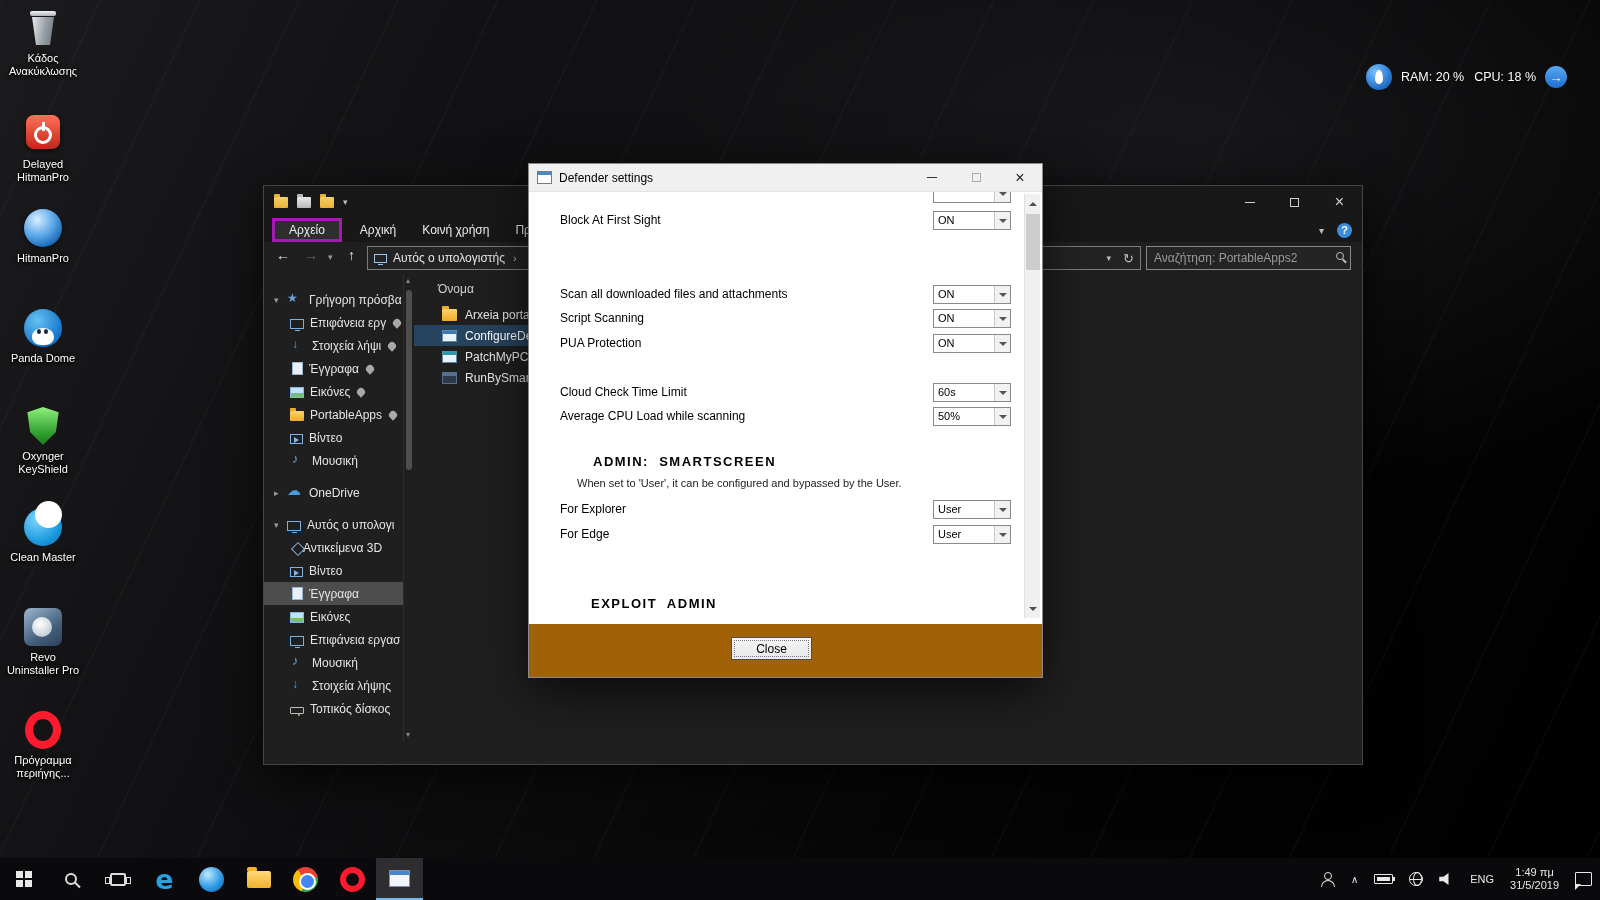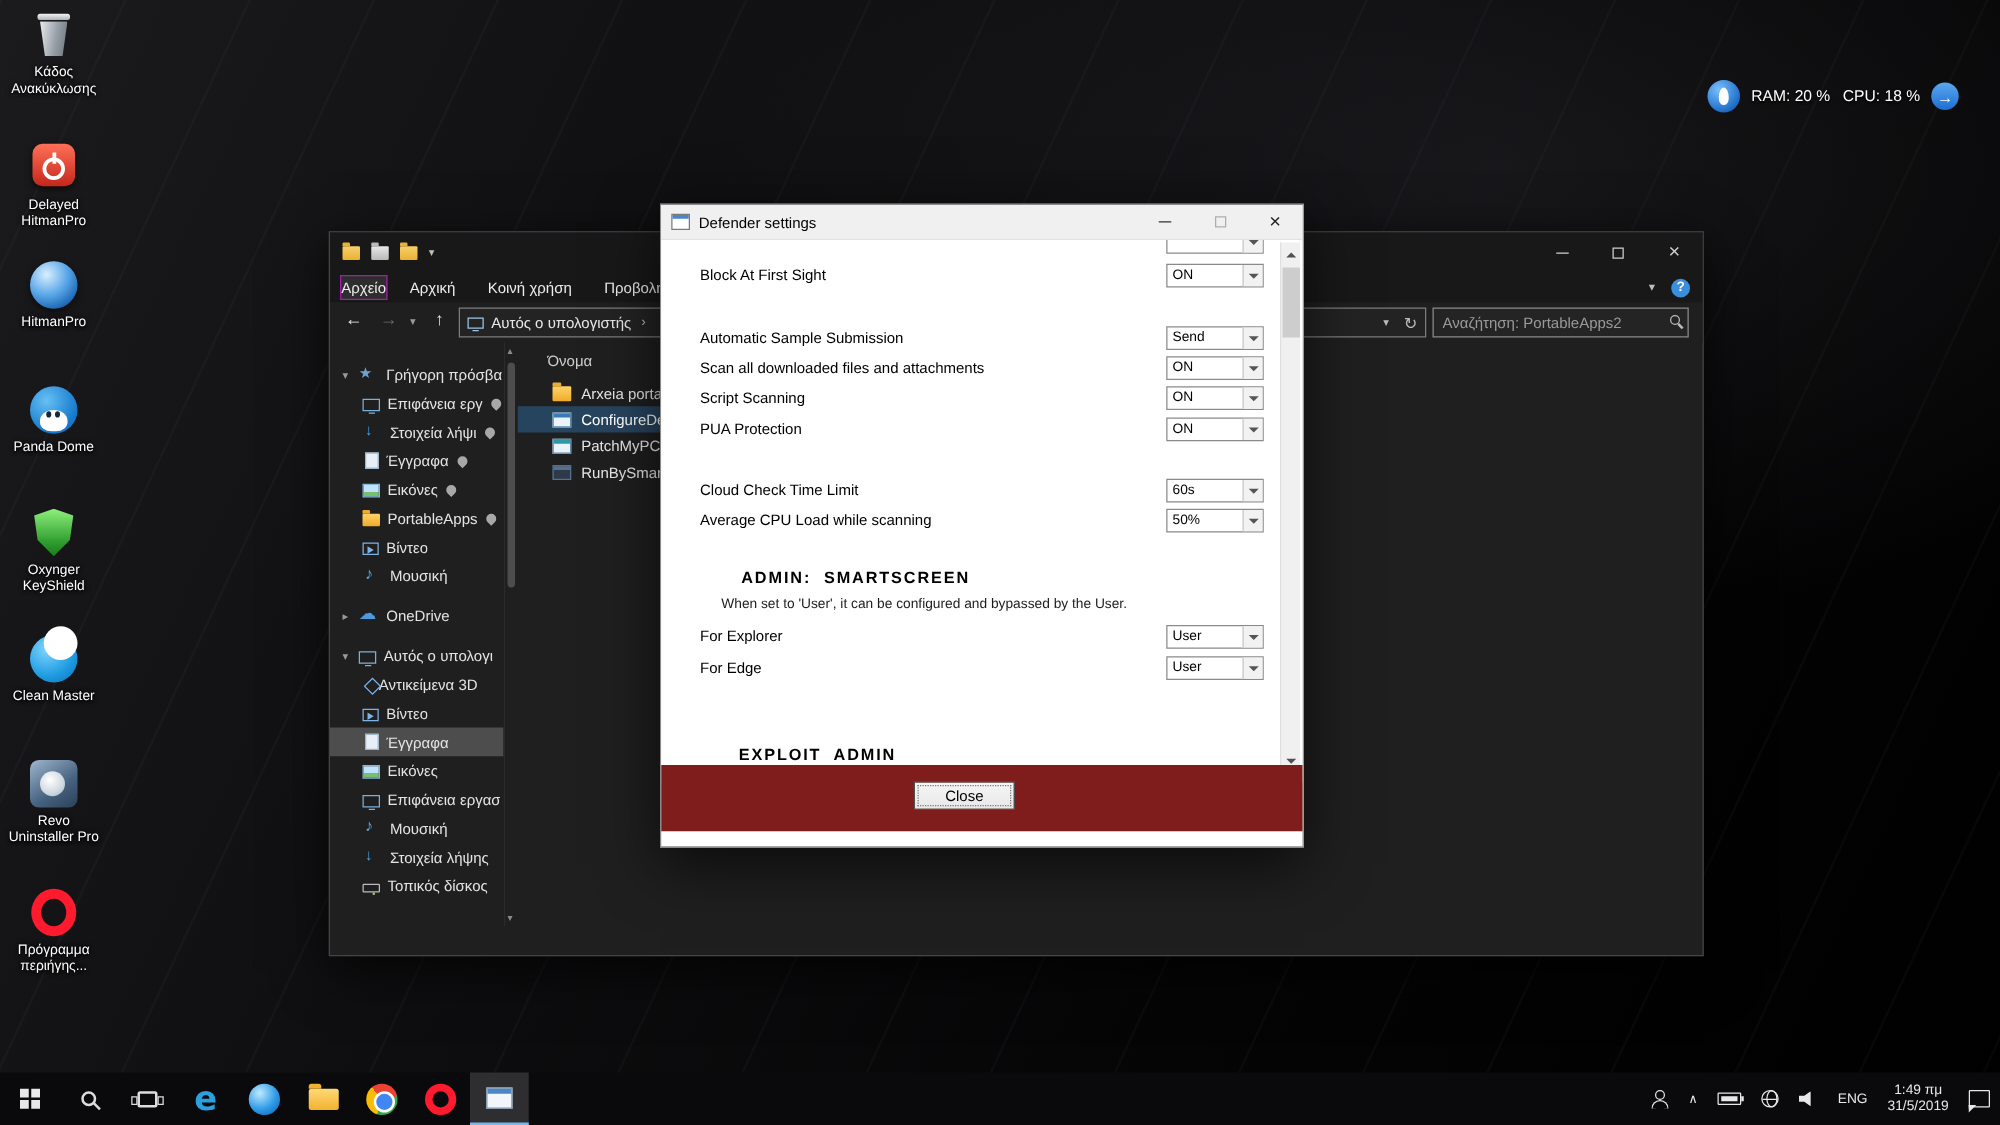--- a/index.html
+++ b/index.html
@@ -47,21 +47,21 @@
   .qfold::before{content:"";position:absolute;top:-3px;left:0;width:6px;height:3px;background:#eab133;border-radius:1px 1px 0 0}
   .qfold.gray{background:linear-gradient(#e8e8e8,#b9b9b9)}
   .qfold.gray::before{background:#b9b9b9}
   .qat-chev{color:#bdbdbd;font-size:9px}
   .capbtns{margin-left:auto;display:flex;height:100%}
   .capbtn{width:45px;height:100%;display:flex;align-items:center;justify-content:center;cursor:pointer}
   .g-min{width:10px;height:1px;background:#cfcfcf}
   .g-max{width:9px;height:9px;border:1px solid #cfcfcf}
   .g-close{color:#cfcfcf;font-size:16px;line-height:1}
   .menurow{position:absolute;top:32px;left:0;right:0;height:24px;background:#181818;display:flex;align-items:center;padding-left:8px;font-size:12px;color:#ececec}
-  .m-file{padding:2px 0;border:1px solid #a21caf;background:#2e2e2e;margin-right:18px;cursor:pointer}
+  .m-file{padding:2px 14px;border:3px solid #a21caf;background:#2e2e2e;margin-right:18px;cursor:pointer}
   .m-item{margin-right:26px;cursor:pointer}
   .ribbon-right{margin-left:auto;display:flex;align-items:center;gap:13px;margin-right:10px}
   .rib-chev{color:#bdbdbd;font-size:10px;cursor:pointer}
   .help-ic{width:15px;height:15px;border-radius:50%;background:#3a8edb;color:#fff;font-size:11px;font-weight:bold;display:flex;align-items:center;justify-content:center;cursor:pointer}
   .help-ic::before{content:"?"}
   .addrrow{position:absolute;top:56px;left:0;right:0;height:32px;background:#1f1f1f}
   .navarr{position:absolute;top:5px;font-size:14px;cursor:pointer}
   .a-back{left:12px;color:#e8e8e8}
   .a-fwd{left:40px;color:#6a6a6a}
   .a-drop{left:64px;color:#9a9a9a;font-size:9px;top:10px}
@@ -148,21 +148,21 @@
   .combo-arr::after{content:"";position:absolute;left:4px;top:7px;border:4px solid transparent;border-top-color:#555}
   .combo.abs{left:404px}
   .dsection{position:absolute;font-size:13px;font-weight:bold;color:#000;letter-spacing:1.5px;white-space:pre}
   .dnote{position:absolute;font-size:11px;color:#1c1c1c}
   .dlg-scroll{position:absolute;top:30px;right:2px;width:16px;height:424px;background:#f0f0f0;border-left:1px solid #e0e0e0}
   .ds-arr{position:absolute;left:0;width:16px;height:15px;display:flex;align-items:center;justify-content:center;cursor:pointer}
   .ds-up{top:0}.ds-dn{bottom:0}
   .ds-up::after{content:"";border:4px solid transparent;border-bottom-color:#505050}
   .ds-dn::after{content:"";border:4px solid transparent;border-top-color:#505050}
   .ds-thumb{position:absolute;left:1px;top:20px;width:14px;height:56px;background:#cdcdcd;cursor:pointer}
-  .dlg-footer{position:absolute;left:0;right:0;bottom:12px;height:53px;background:#7f1d1d}
+  .dlg-footer{position:absolute;left:0;right:0;bottom:0;height:53px;background:#a16207}
   .btn-close{position:absolute;left:202px;top:13px;width:81px;height:23px;background:linear-gradient(#f5f5f5,#e8e8e8);border:1px solid #4f4f4f;font-size:12px;color:#000;display:flex;align-items:center;justify-content:center;cursor:pointer}
   .btn-close::after{content:"";position:absolute;inset:2px;border:1px dotted #7a7a7a}
 
   
   .taskbar{position:absolute;left:0;bottom:0;width:1600px;height:42px;background:#0a0a0c;display:flex;align-items:center;z-index:40}
   .tb-btn{width:47px;height:100%;display:flex;align-items:center;justify-content:center;cursor:pointer;position:relative}
   .win-logo{position:relative;width:16px;height:16px}
   .win-logo::before{content:"";position:absolute;width:7px;height:7px;background:#e8e8e8;box-shadow:9px 0 #e8e8e8,0 9px #e8e8e8,9px 9px #e8e8e8}
   .srch{width:12px;height:12px;border:2px solid #ddd;border-radius:50%;position:relative}
   .srch::after{content:"";position:absolute;width:7px;height:2px;background:#ddd;transform:rotate(45deg);right:-6px;bottom:-3px}
@@ -441,27 +441,20 @@
         <span class="combo-arr"></span>
       </span>
 
     <div class="drow" style="top:18px">
         <span class="dlabel">Block At First Sight</span>
         <span class="combo">
           <span class="combo-val">ON</span>
           <span class="combo-arr"></span>
         </span>
       </div>
-    <div class="drow" style="top:68px">
-        <span class="dlabel">Automatic Sample Submission</span>
-        <span class="combo">
-          <span class="combo-val">Send</span>
-          <span class="combo-arr"></span>
-        </span>
-      </div>
     <div class="drow" style="top:92px">
         <span class="dlabel">Scan all downloaded files and attachments</span>
         <span class="combo">
           <span class="combo-val">ON</span>
           <span class="combo-arr"></span>
         </span>
       </div>
     <div class="drow" style="top:116px">
         <span class="dlabel">Script Scanning</span>
         <span class="combo">

